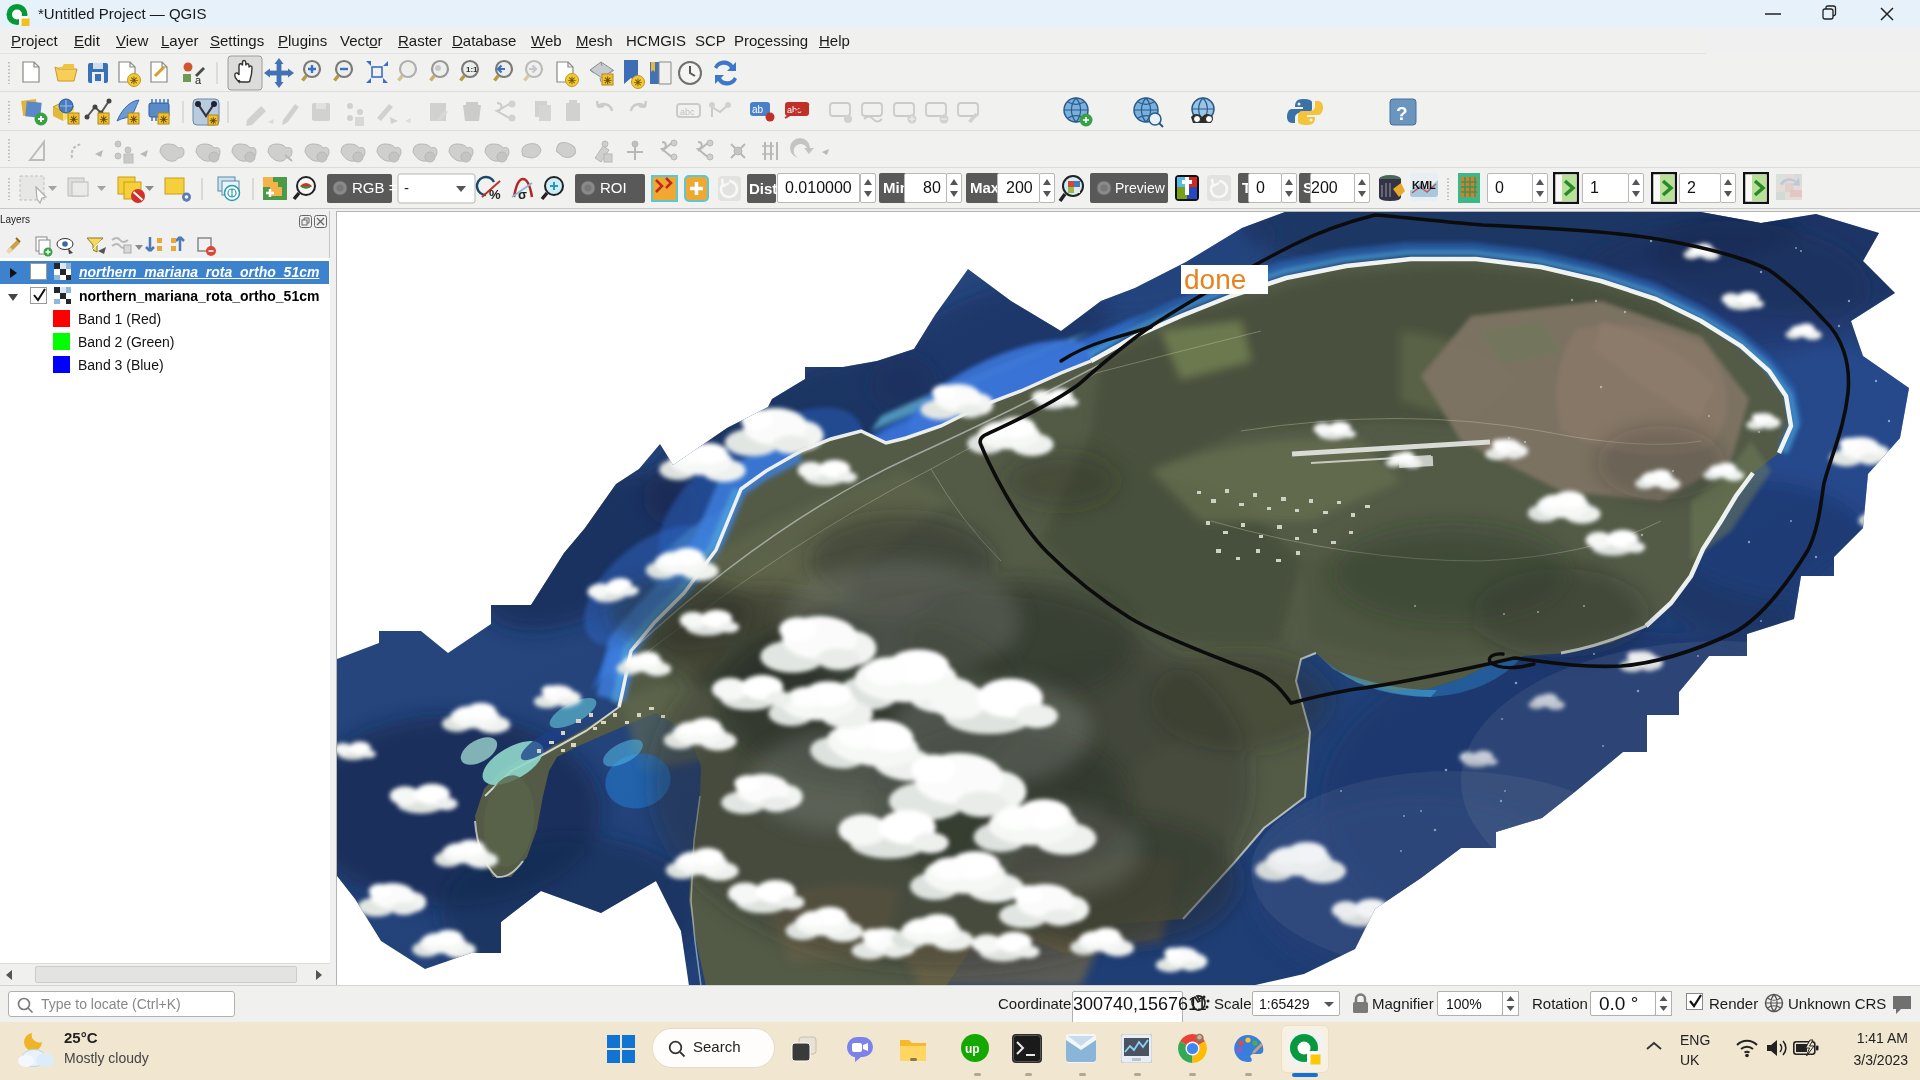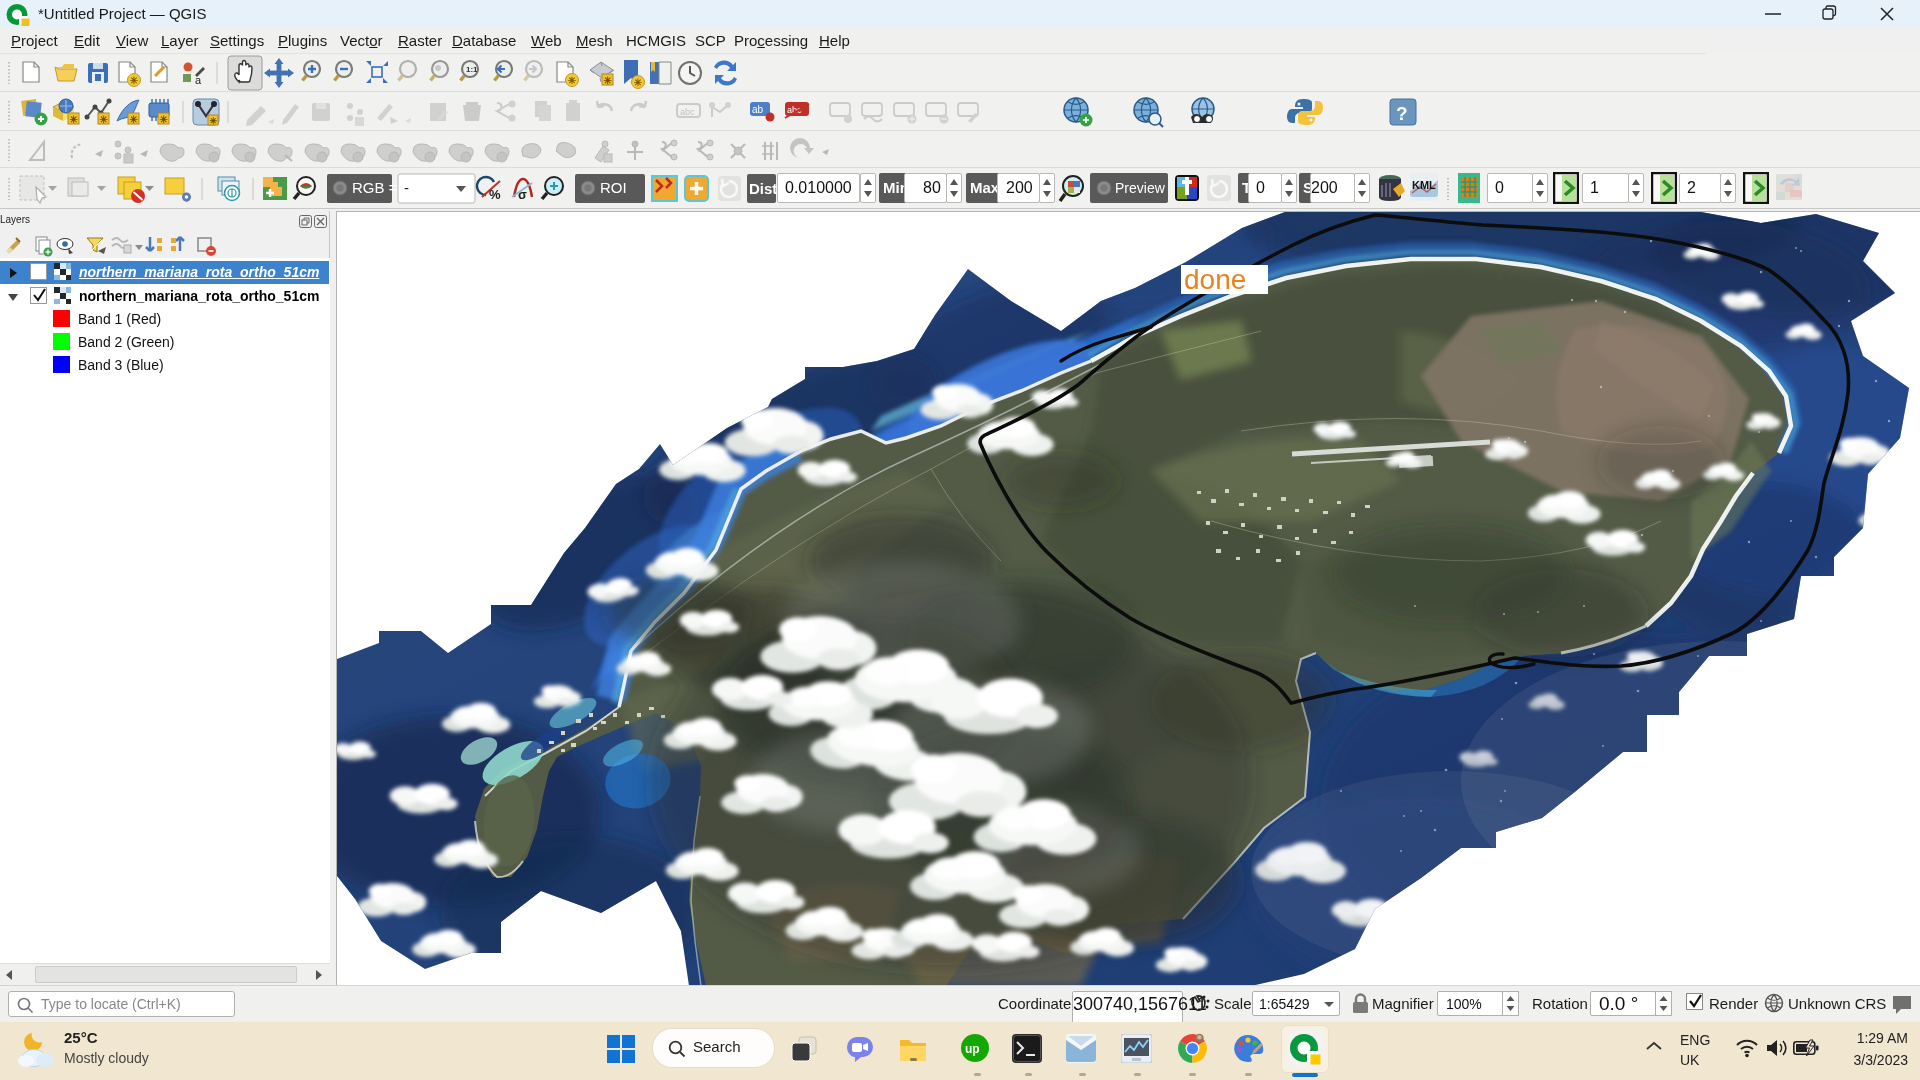--- a/index.html
+++ b/index.html
@@ -1077,15 +1077,15 @@
 <svg class="abs" style="left:1765px;top:16px" width="24" height="20" viewBox="0 0 24 20">
       <path d="M2 7h4l6-5v16l-6-5H2z" fill="#222"></path>
       <path d="M15 6a6 6 0 0 1 0 8M18 3a10 10 0 0 1 0 14" fill="none" stroke="#222" stroke-width="1.6"></path>
     </svg>
 <svg class="abs" style="left:1793px;top:17px" width="26" height="18" viewBox="0 0 26 18">
       <rect x="0.8" y="2.8" width="21" height="12.4" rx="2.5" fill="none" stroke="#222" stroke-width="1.6"></rect>
       <rect x="23" y="6.5" width="2.5" height="5" rx="1" fill="#222"></rect>
       <rect x="3" y="5" width="11" height="8" fill="#222"></rect>
       <path d="M17 1l-4.5 8h4l-3 8 7.5-10h-4.5l3.5-6z" fill="#f1e6d0" stroke="#222" stroke-width="1"></path>
     </svg>
-<div class="abs" style="left:1828px;top:8px;width:80px;text-align:right;font-size:14px;color:#222">1:29 AM</div>
+<div class="abs" style="left:1828px;top:8px;width:80px;text-align:right;font-size:14px;color:#222">1:41 AM</div>
 <div class="abs" style="left:1828px;top:30px;width:80px;text-align:right;font-size:14px;color:#222">3/3/2023</div>
 </div>
 
 </body></html>

